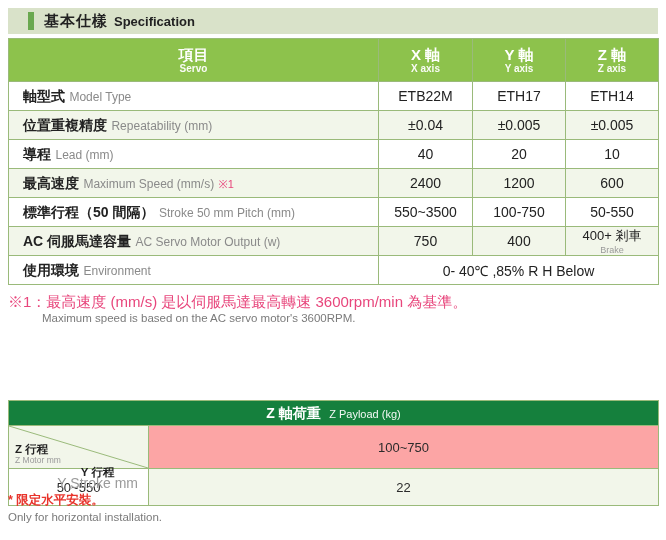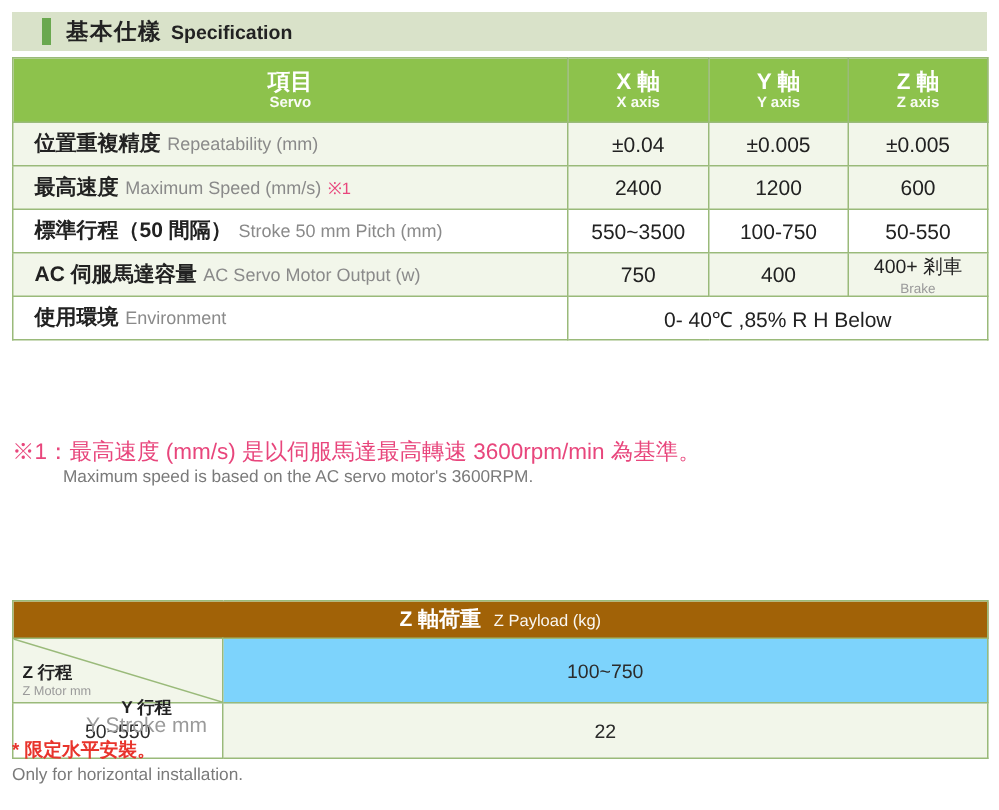--- a/index.html
+++ b/index.html
@@ -77,28 +77,28 @@
   .fn .l1{font-size:15px;color:#e8467c;line-height:16px;}
   .fn .l2{font-size:11.5px;color:#7a7a7a;margin-left:34px;line-height:16px;}
 
   
   .payload{
     position:absolute;left:8px;top:400px;width:650px;
     border-collapse:collapse;table-layout:fixed;
   }
   .payload th,.payload td{border:1px solid #9aba7a;padding:0;text-align:center;vertical-align:middle;}
   .payload thead th{
-    background:#a16207;color:#fff;height:24px;margin-top:27px;
+    background:#15803d;color:#fff;height:24px;margin-top:27px;
   }
   .payload thead th .hcn{display:inline;font-size:14px;}
   .payload thead th .hen{display:inline;font-size:11px;font-weight:normal;margin-left:4px;}
   .payload td.diag{
     height:42px;position:relative;background:#f2f6ea;padding:0;
   }
-  .payload td.val2{font-size:13px;height:36px;background:#7dd3fc;}
+  .payload td.val2{font-size:13px;height:36px;background:#fca5a5;}
   .payload tr.alt td.val2{background:#f2f6ea;}
   .payload td.lhead{height:36px;font-size:13px;background:#ffffff;}
 
   .diag-box{position:absolute;inset:0;}
   .diag-line{position:absolute;left:0;top:0;width:100%;height:100%;}
   .diag-tr{position:absolute;right:10px;top:3px;text-align:center;line-height:11px;margin-top:38px;}
   .diag-tr .c{font-size:11.5px;font-weight:bold;color:#222;}
   .diag-tr .e{font-size:14px;color:#9a9a9a;}
   .diag-bl{position:absolute;left:6px;bottom:2px;text-align:left;line-height:11px;}
   .diag-bl .c{font-size:11.5px;font-weight:bold;color:#222;}
@@ -142,31 +142,49 @@
           <span class="hen">Y axis</span>
         </th>
         <th>
           <span class="hcn">Z 軸</span>
           <span class="hen">Z axis</span>
         </th>
       </tr>
     </thead>
     <tbody>
 
+      <tr>
+        <td class="rowhead">
+          <span class="rcn">軸型式</span>
+          <span class="ren">Model Type</span>
+        </td>
+        <td class="val">ETB22M</td>
+        <td class="val">ETH17</td>
+        <td class="val">ETH14</td>
+      </tr>
 
       <tr class="alt">
         <td class="rowhead">
           <span class="rcn">位置重複精度</span>
           <span class="ren">Repeatability (mm)</span>
         </td>
         <td class="val">±0.04</td>
         <td class="val">±0.005</td>
         <td class="val">±0.005</td>
       </tr>
 
+      <tr>
+        <td class="rowhead">
+          <span class="rcn">導程</span>
+          <span class="ren">Lead (mm)</span>
+        </td>
+        <td class="val">40</td>
+        <td class="val">20</td>
+        <td class="val">10</td>
+      </tr>
 
       <tr class="alt">
         <td class="rowhead">
           <span class="rcn">最高速度</span>
           <span class="ren">Maximum Speed (mm/s)</span>
           <span class="note-mark">※1</span>
         </td>
         <td class="val">2400</td>
         <td class="val">1200</td>
         <td class="val">600</td>

